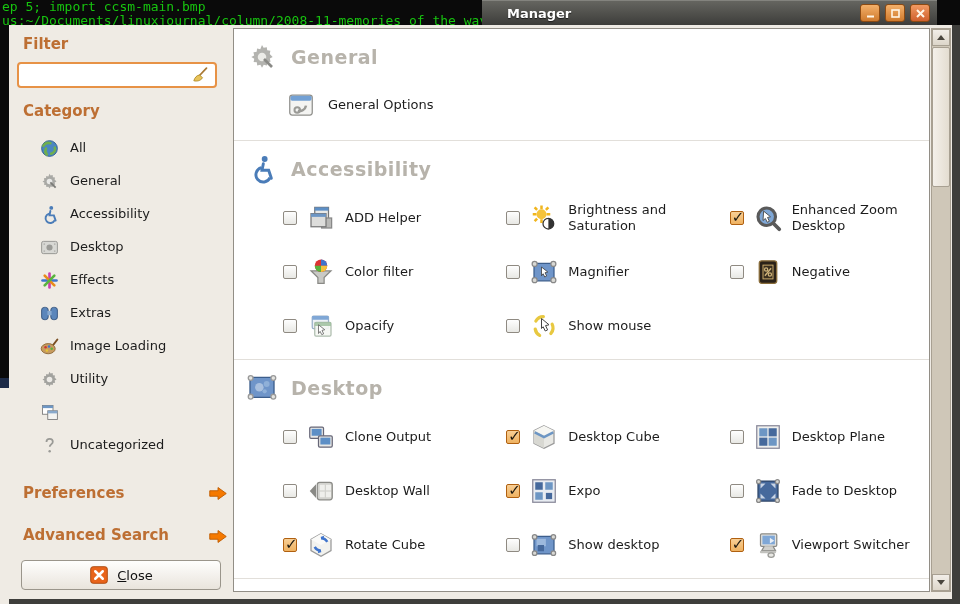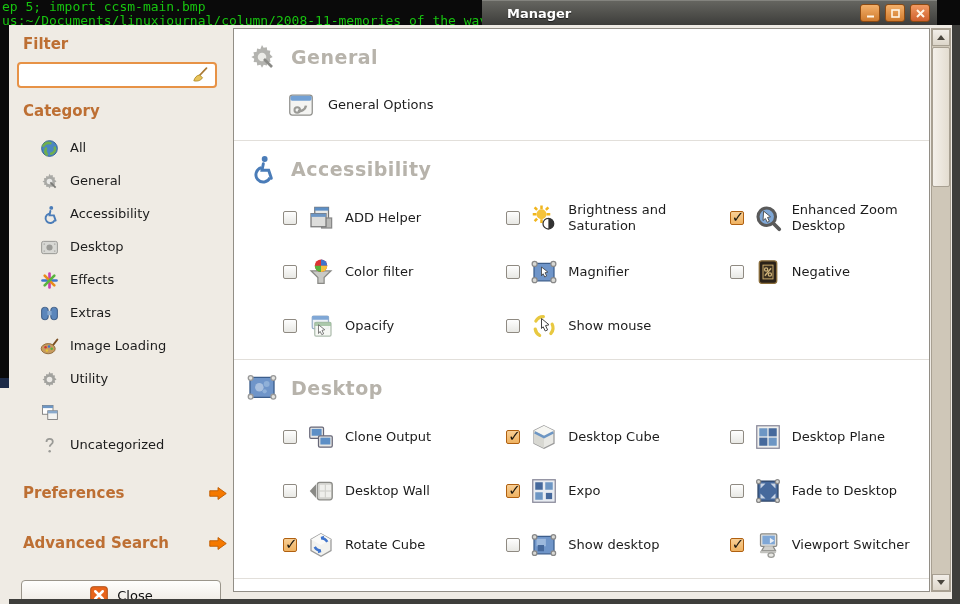--- a/index.html
+++ b/index.html
@@ -41,23 +41,23 @@
   .cat-h { margin-top:14px; }
   .cat-list { list-style:none; margin-top:12px;padding-left:8px; }
   .cat-list li { display:flex; align-items:center; gap:10px; height:33px; padding-left:22px;
                  font-size:13px; color:#202020; cursor:pointer; }
   .ic21 { width:21px; height:21px; flex:none; }
   .ic30 { width:30px; height:30px; flex:none; }
   .ic32 { width:32px; height:32px; flex:none; }
   .link-row { display:flex; justify-content:space-between; align-items:center; padding:0 4px 0 14px;
               color:#bd6f33; font-weight:bold; font-size:15px; cursor:pointer; }
   .link-row.pref { margin-top:22px; }
-  .link-row.adv { margin-top:32px; }
+  .link-row.adv { margin-top:24px;align-items:flex-end; }
   .arrow-ic { width:22px; height:15px; }
-  .close-btn { margin:28px auto 0; width:200px; height:30px; border:1px solid #9a958b; border-radius:4px;
+  .close-btn { margin:16px auto 0; width:200px; height:30px; border:1px solid #9a958b; border-radius:4px;
                background:linear-gradient(#fefefd,#e9e4dc); display:flex; align-items:center;
                justify-content:center; gap:8px; font-size:13px; color:#101010; cursor:pointer; }
   .close-btn .mn { text-decoration:underline; }
 
   
   .panel { position:absolute; left:224px; top:3px; width:697px; height:564px; background:#fff;
            border:1px solid #928e86; overflow:hidden; }
   .section { padding:12px 0 6px 0; border-bottom:1px solid #e2dfda; }
   .sec-head { display:flex; align-items:center; gap:13px; padding-left:12px; }
   .sec-title { font-size:19px; font-weight:bold; color:#b7b3ab; letter-spacing:.5px; }

